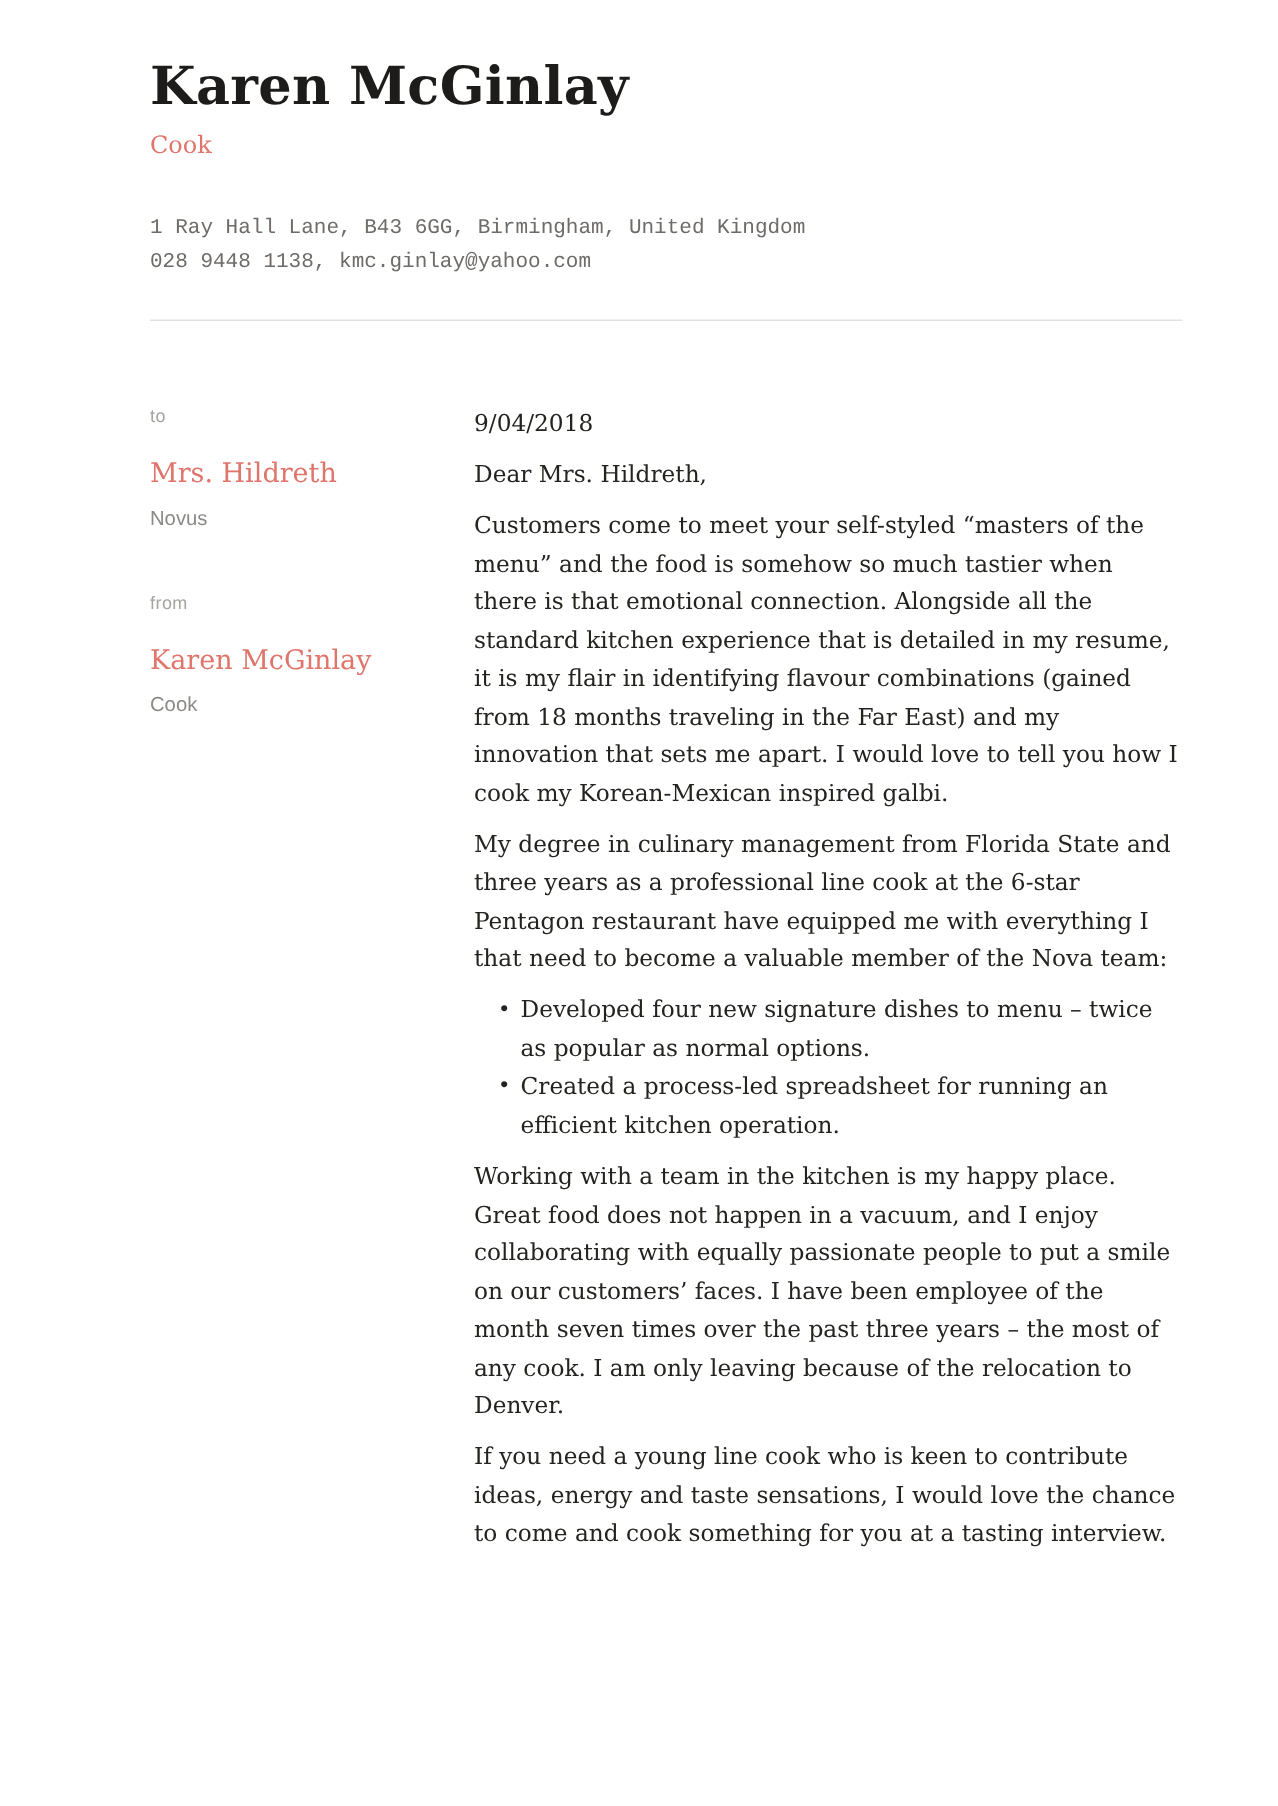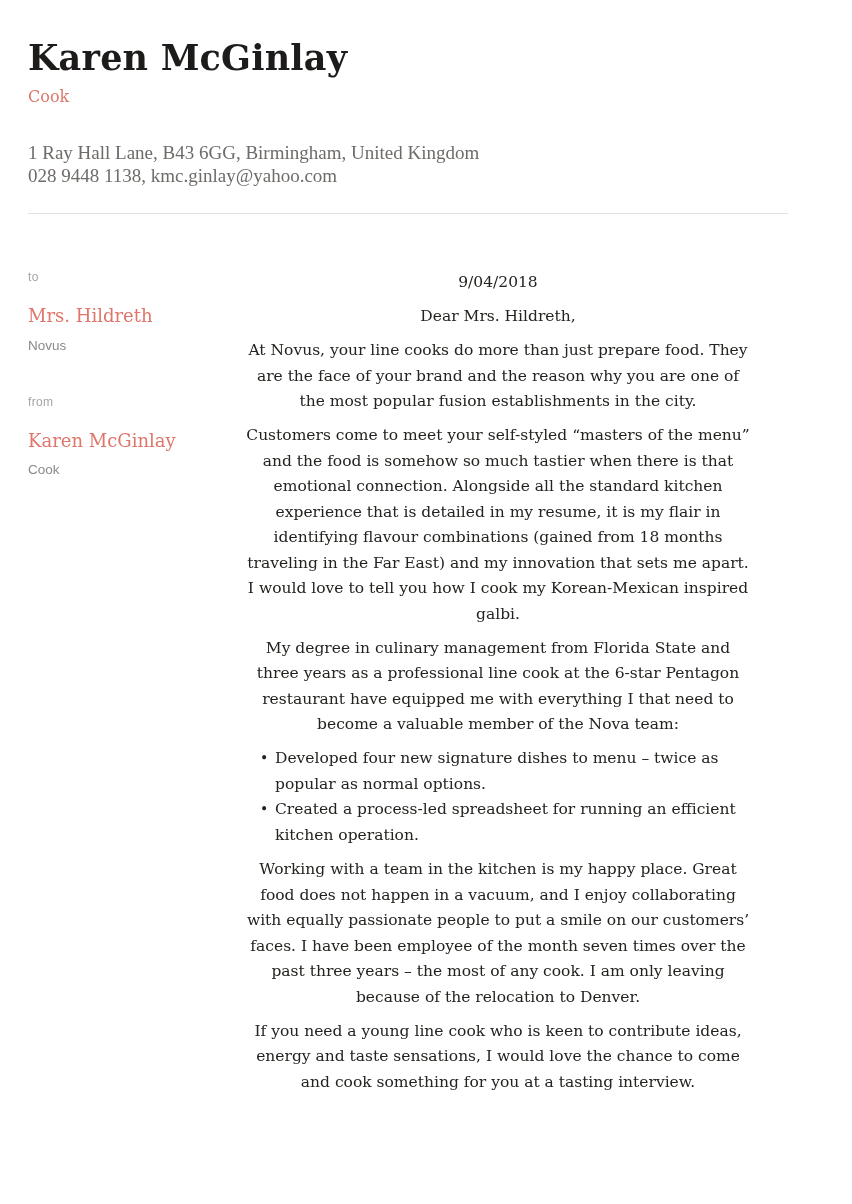--- a/index.html
+++ b/index.html
@@ -7,40 +7,40 @@
   body {
     width: 852px;
     height: 1204px;
     font-family: "DejaVu Serif", serif;
     color: #24231f;
     overflow: hidden;
   }
   .page {
     width: 852px;
     height: 1204px;
-    padding: 38px 64px 0 28px;
+    padding: 38px 64px 0 100px;
   }
 
   
   .name {
     font-size: 35px;
     font-weight: 600;
     letter-spacing: 0.2px;
     color: #1d1c1a;
     line-height: 1.15;
   }
   .job-title {
     font-size: 16px;
     color: #df756b;
     margin-top: 9px;
   }
   .contact-block {
     margin-top: 35px;
-    font-family: Liberation Serif, serif;
-    font-size: 19px;
+    font-family: Liberation Mono, monospace;
+    font-size: 14px;
     color: #6e6b68;
     line-height: 23px;
   }
   .divider {
     border: none;
     border-top: 1px solid #e3e1de;
     margin-top: 26px;
   }
 
   
@@ -74,21 +74,20 @@
 
   .main-col {
     flex: 1 1 auto;
     max-width: 508px;
   }
   .main-col p {
     font-size: 15.5px;
     line-height: 25.5px;
     margin-bottom: 8.5px;
     color: #24231f;
-    text-align: center;
   }
   .main-col ul {
     list-style: none;
     margin: 0 0 9px 0;
     padding-left: 16px;
   }
   .main-col li {
     font-size: 15.5px;
     line-height: 25.5px;
     padding-left: 15px;
@@ -130,21 +129,20 @@
         <div class="side-label">from</div>
         <div class="side-name">Karen McGinlay</div>
         <div class="side-sub">Cook</div>
       </div>
     </aside>
 
     <main class="main-col">
       <p>9/04/2018</p>
       <p>Dear Mrs. Hildreth,</p>
 
-      <p>At Novus, your line cooks do more than just prepare food. They are the face of your brand and the reason why you are one of the most popular fusion establishments in the city.</p>
       <p>Customers come to meet your self-styled “masters of the menu” and the food is somehow so much tastier when there is that emotional connection. Alongside all the standard kitchen experience that is detailed in my resume, it is my flair in identifying flavour combinations (gained from 18 months traveling in the Far East) and my innovation that sets me apart. I would love to tell you how I cook my Korean-Mexican inspired galbi.</p>
       <p>My degree in culinary management from Florida State and three years as a professional line cook at the 6-star Pentagon restaurant have equipped me with everything I that need to become a valuable member of the Nova team:</p>
 
       <ul>
         <li>Developed four new signature dishes to menu – twice as popular as normal options.</li>
         <li>Created a process-led spreadsheet for running an efficient kitchen operation.</li>
       </ul>
 
       <p>Working with a team in the kitchen is my happy place. Great food does not happen in a vacuum, and I enjoy collaborating with equally passionate people to put a smile on our customers’ faces. I have been employee of the month seven times over the past three years – the most of any cook. I am only leaving because of the relocation to Denver.</p>
       <p>If you need a young line cook who is keen to contribute ideas, energy and taste sensations, I would love the chance to come and cook something for you at a tasting interview.</p>

